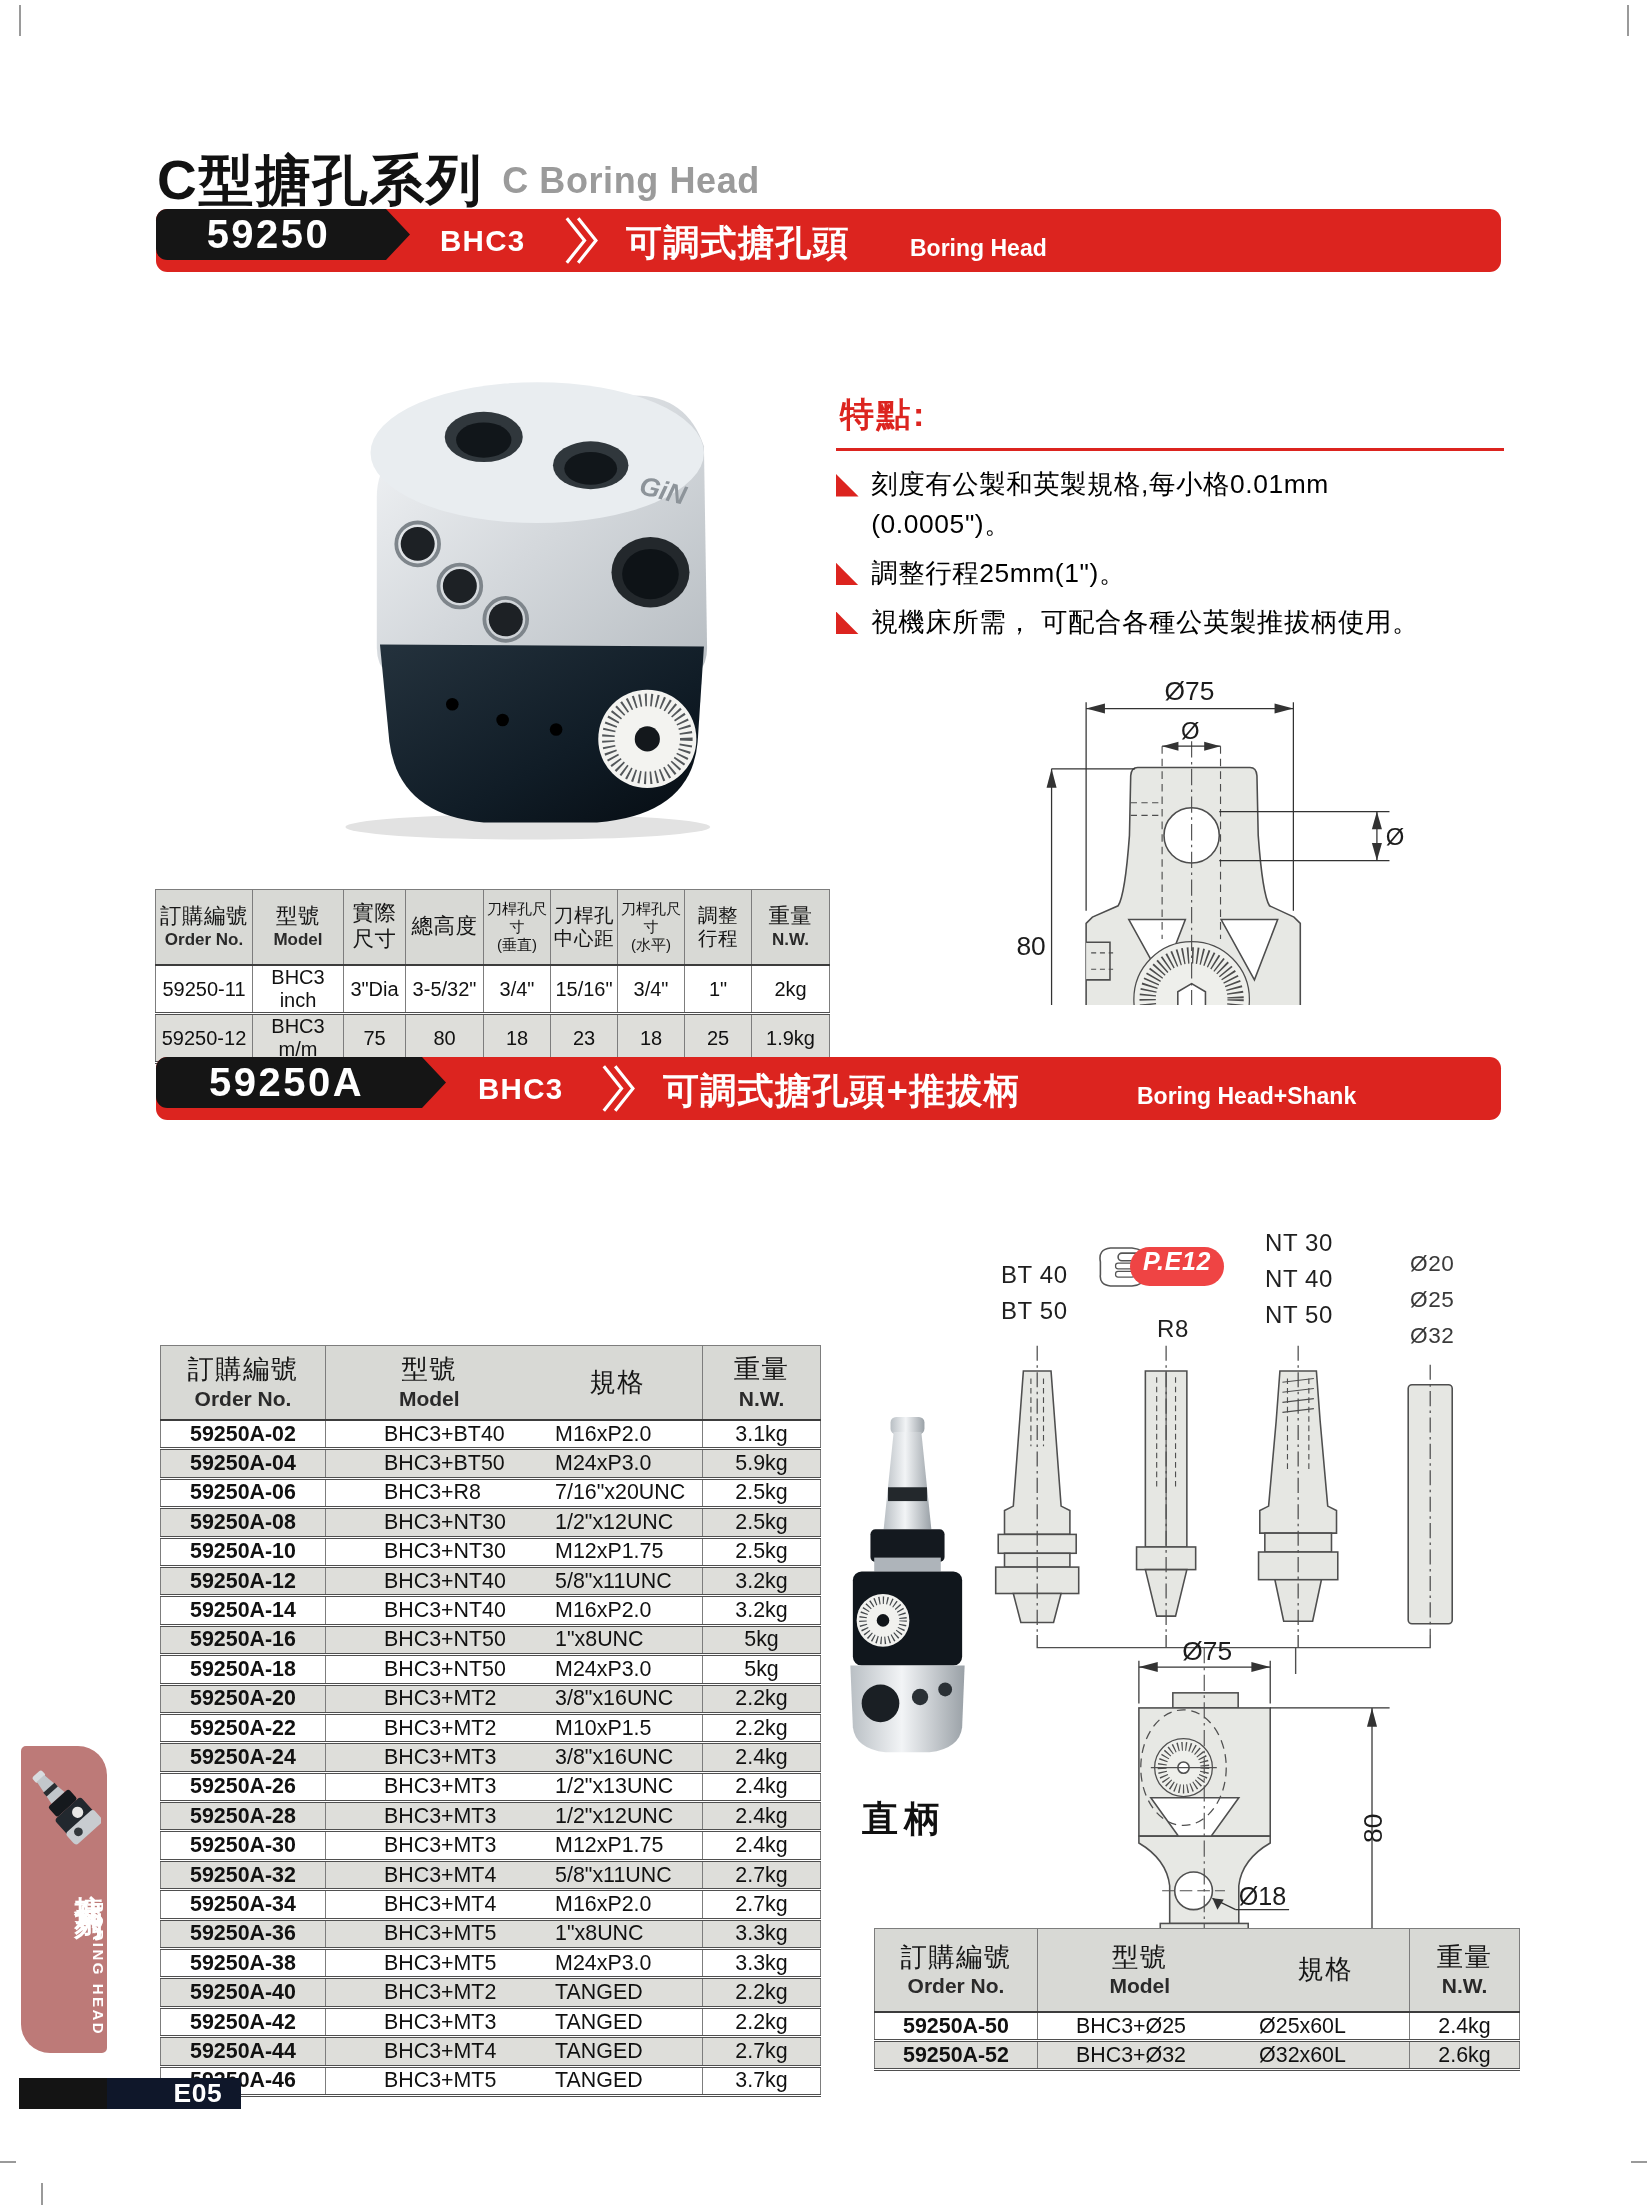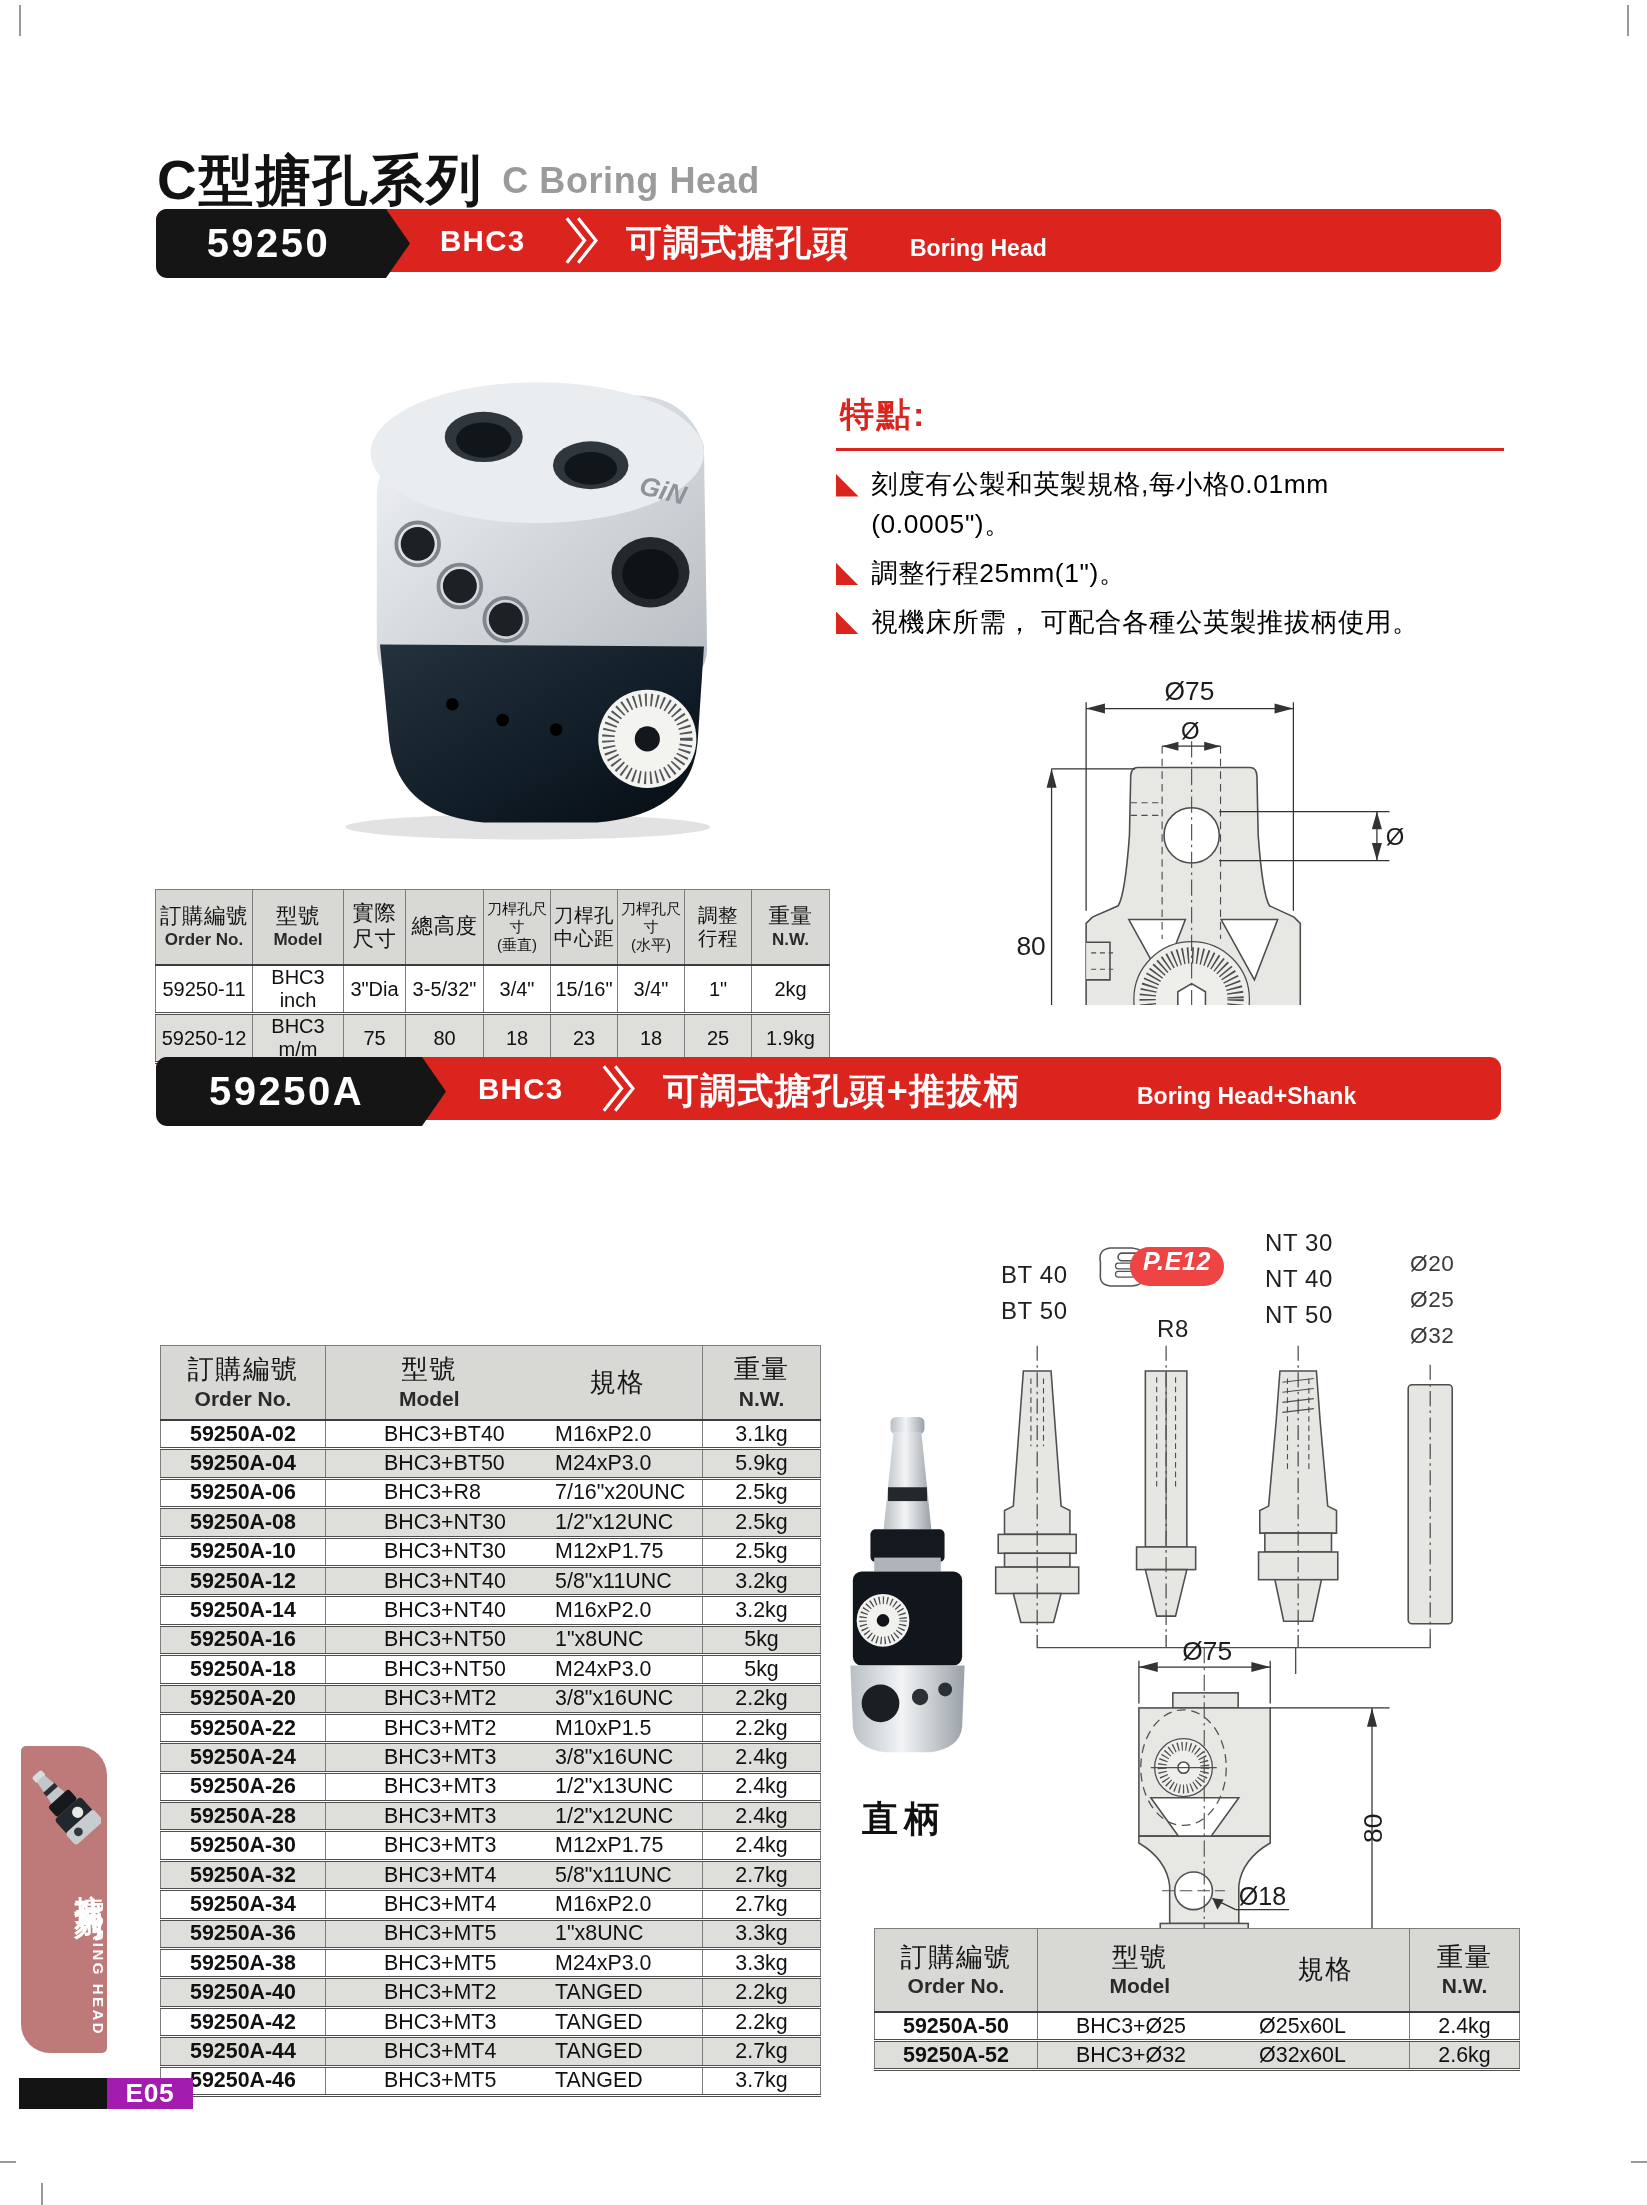--- a/index.html
+++ b/index.html
@@ -13,21 +13,21 @@
   
   .mark{position:absolute;background:#9a9a9a;}
 
   
   .title-row{left:157px;top:117px;display:flex;align-items:center;gap:19px;margin-top:27px;}
   .title-zh{font-size:55px;font-weight:bold;color:#121212;letter-spacing:1.9px;}
   .title-en{font-size:36px;font-weight:bold;color:#9b9b9b;letter-spacing:0.6px;}
 
   
   .banner{position:absolute;left:156px;width:1345px;height:63px;background:#dc241f;border-radius:11.3px;}
-  .banner .code-box{position:absolute;left:0;top:0;height:69px;background:#151515;
+  .banner .code-box{position:absolute;left:0;top:0;height:51px;background:#151515;
     border-radius:11.3px 0 0 11.3px;display:flex;align-items:center;justify-content:center;
     clip-path:polygon(0 0, calc(100% - 24px) 0, 100% 50%, calc(100% - 24px) 100%, 0 100%);}
   .banner .code{color:#fff;font-size:40px;font-weight:bold;letter-spacing:2.5px;padding-right:29px;}
   .banner .model{position:absolute;top:15px;color:#fff;font-size:29.5px;font-weight:bold;letter-spacing:1.3px;}
   .banner .sep{position:absolute;top:8.2px;}
   .banner .zh{position:absolute;top:10px;color:#fff;font-size:36px;font-weight:bold;letter-spacing:1.3px;}
   .banner .en{position:absolute;color:#fff;font-size:23px;font-weight:bold;}
   #banner1{top:209px;} #banner1 .code-box{width:254px;} #banner1 .model{left:284px;}
   #banner1 .sep{left:407px;} #banner1 .zh{left:470px;} #banner1 .en{left:754px;top:26.4px;}
   #banner2{top:1057px;} #banner2 .code-box{width:290px;} #banner2 .model{left:322px;}
@@ -89,21 +89,21 @@
   .side-tab{left:21px;top:1746px;width:86px;height:307px;background:#bd7a78;
             border-radius:5px 29px 5px 29px;}
   .side-text{position:absolute;left:0;top:117px;width:86px;height:182px;display:flex;
              justify-content:center;gap:5px;writing-mode:vertical-rl;}
   .side-zh{color:#fff;font-size:28px;letter-spacing:6.3px;font-weight:bold;}
   .side-en{color:#fff;font-size:15px;letter-spacing:2.5px;font-weight:bold;}
 
   
   .pagebar{left:19px;top:2078px;height:31px;display:flex;}
   .pagebar .black{width:88px;height:31px;background:#141414;}
-  .pagebar .red{width:86px;height:31px;background:#a21caf;display:flex;align-items:center;justify-content:center;}
+  .pagebar .red{width:86px;height:31px;background:#0f172a;display:flex;align-items:center;justify-content:center;padding-left:48px;}
   .pagebar .red span{color:#fff;font-size:26.4px;font-weight:bold;letter-spacing:0.6px;}
 
   svg text{font-family:"Liberation Sans","DejaVu Sans",sans-serif;}
 </style>
 </head>
 <body>
 
 <div class="mark" style="left:19px;top:5px;width:1.9px;height:31px;"></div>
 <div class="mark" style="left:1627px;top:5px;width:1.9px;height:31px;"></div>
 <div class="mark" style="left:0;top:2161px;width:16.3px;height:1.9px;"></div>

